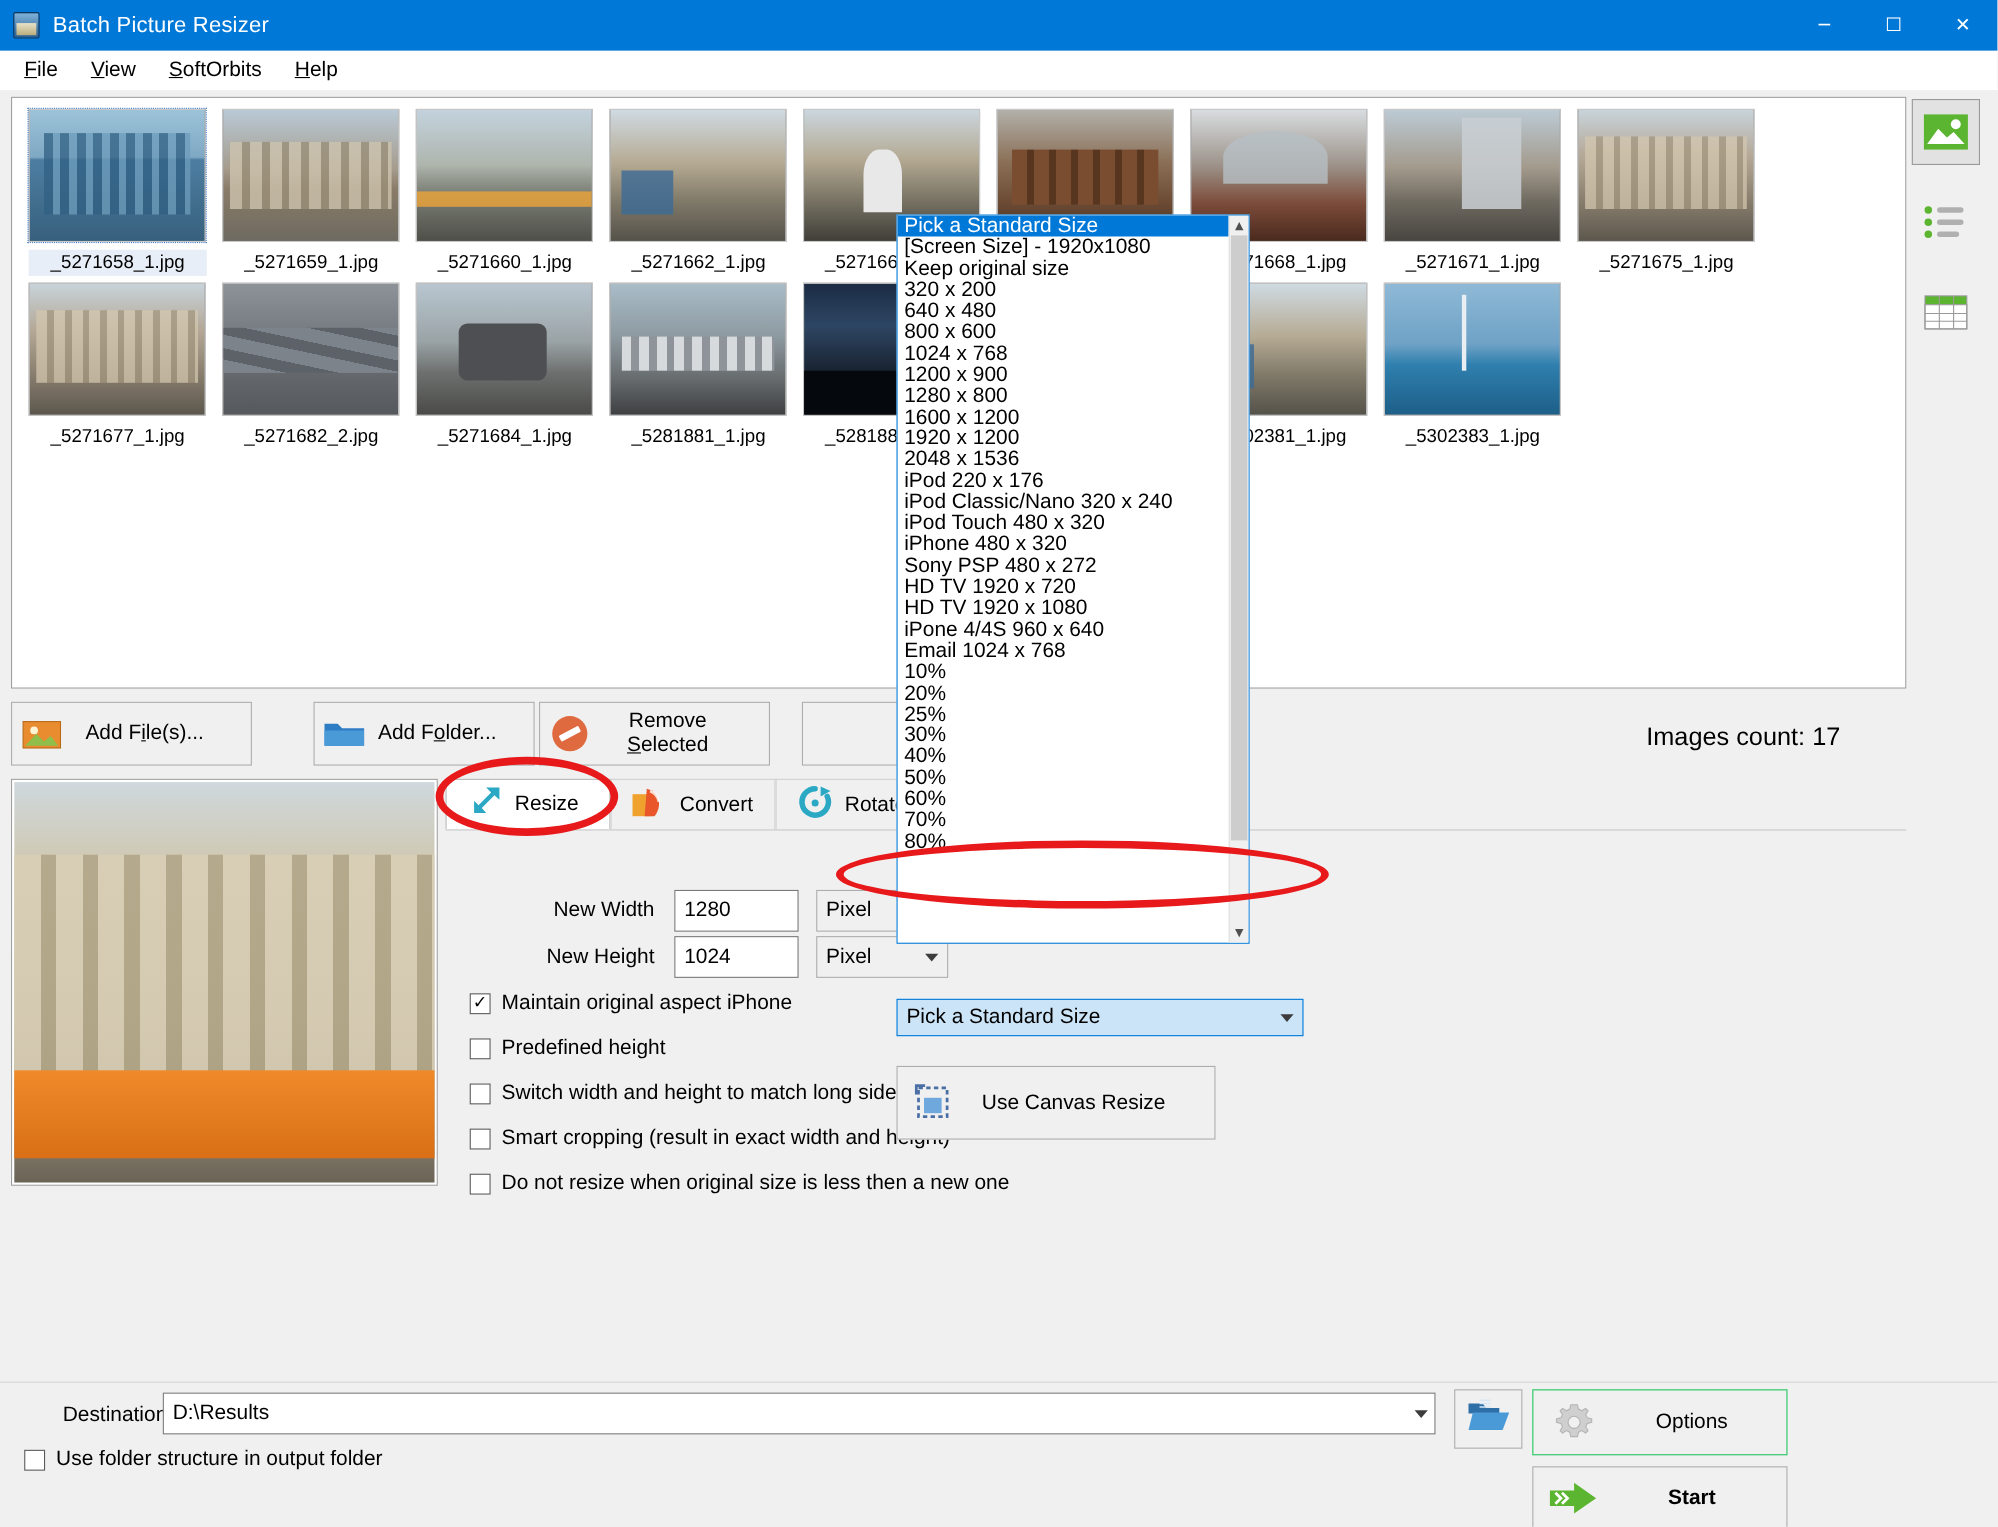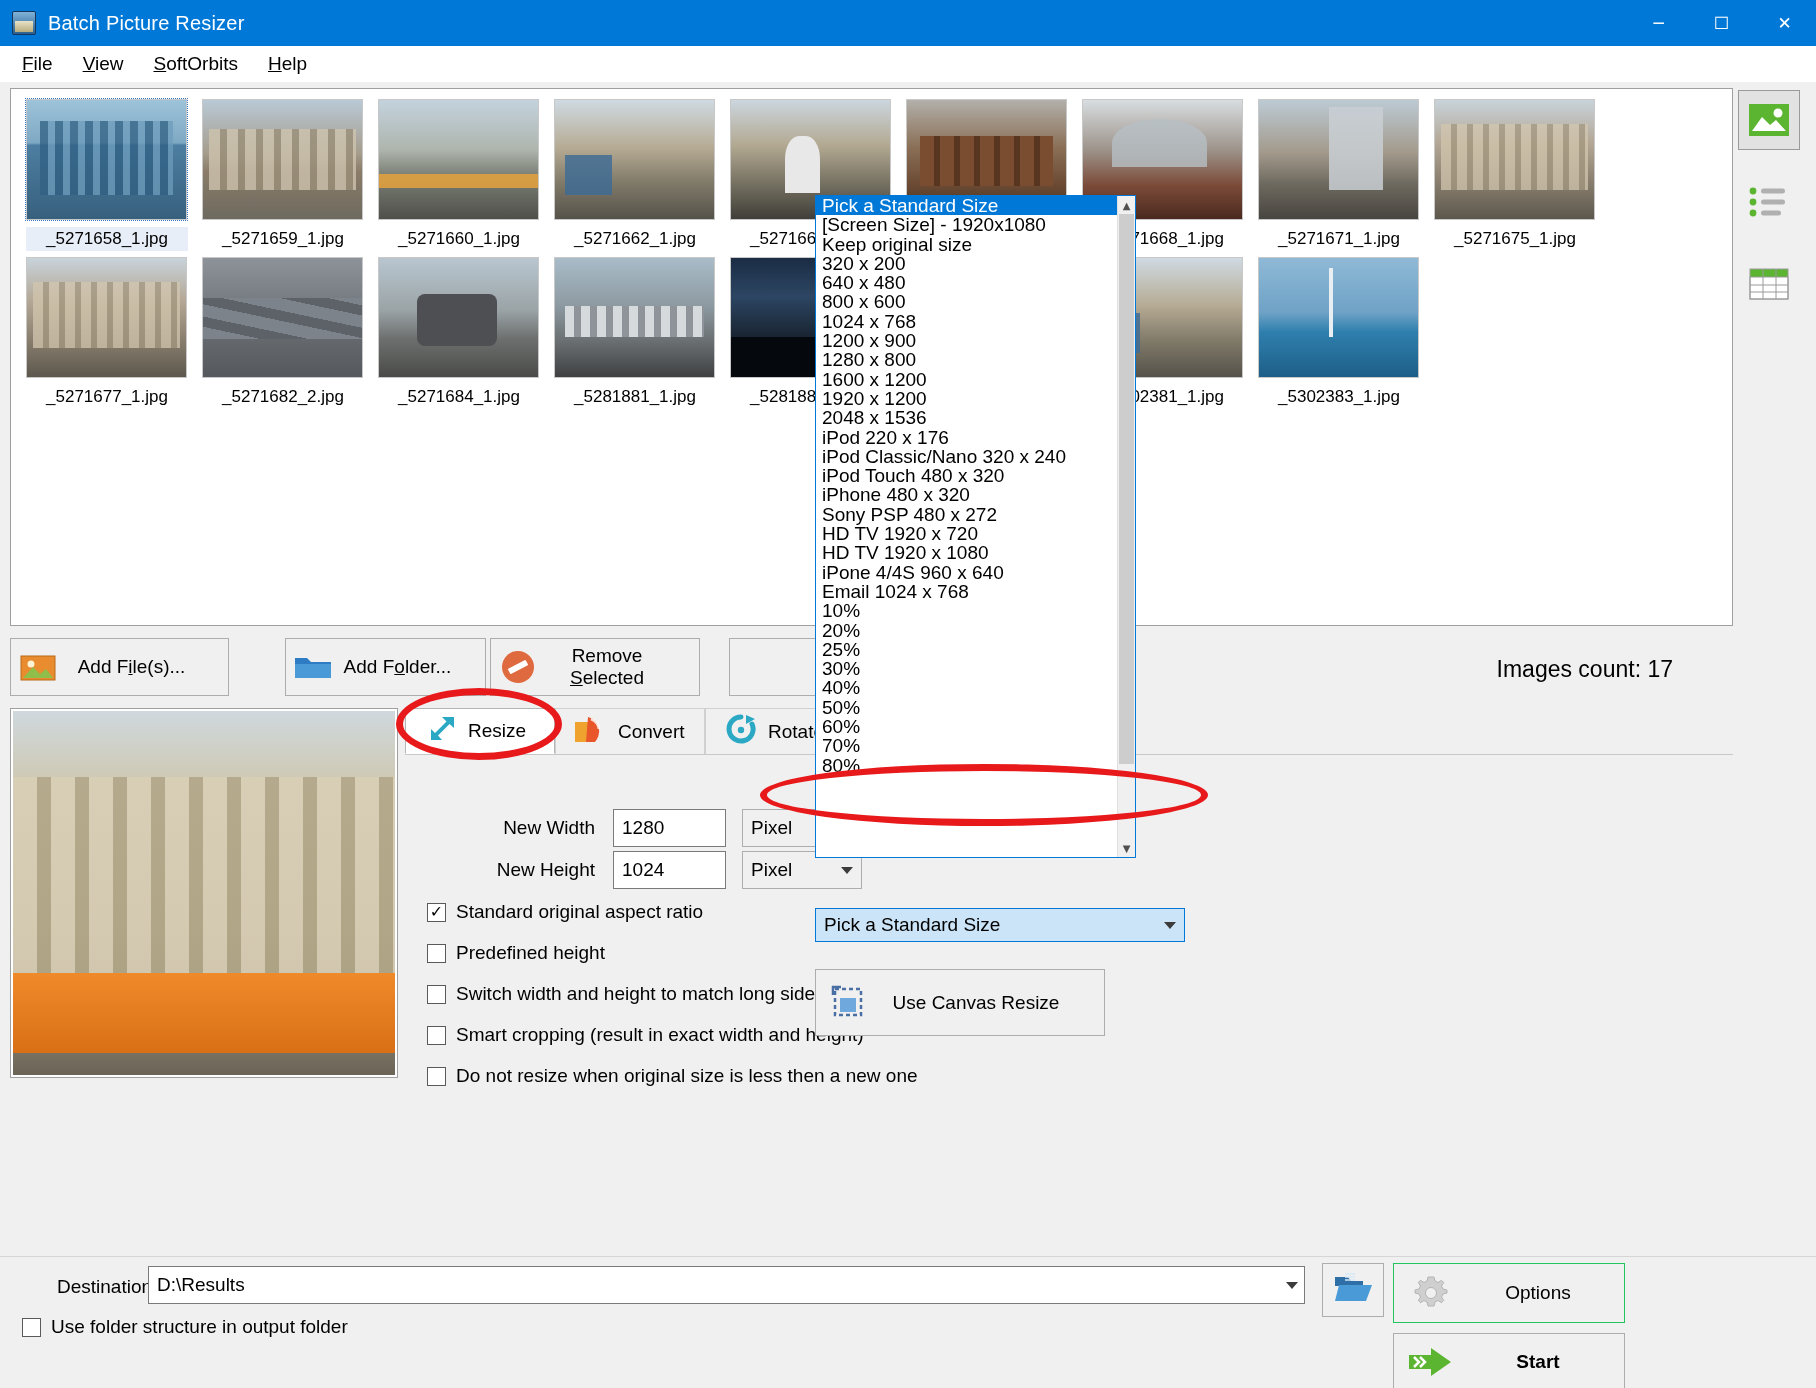--- a/index.html
+++ b/index.html
@@ -489,21 +489,21 @@
         <div class="flabel" style="width:140px;">New Height</div>
         <div class="ftext" style="margin-left:18px;">1024</div>
         <div class="fcombo" style="margin-left:16px;">
           <span>Pixel</span>
           <span class="caret"></span>
         </div>
       </div>
 
       <div class="cbrow" style="left:22px; top:146px;">
         <span class="cbox checked"></span>
-        <span>Standard original aspect ratio</span>
+        <span>Maintain original aspect iPhone</span>
       </div>
       <div class="cbrow" style="left:22px; top:187px;">
         <span class="cbox"></span>
         <span>Predefined height</span>
       </div>
       <div class="cbrow" style="left:22px; top:228px;">
         <span class="cbox"></span>
         <span>Switch width and height to match long sides</span>
       </div>
       <div class="cbrow" style="left:22px; top:269px;">

